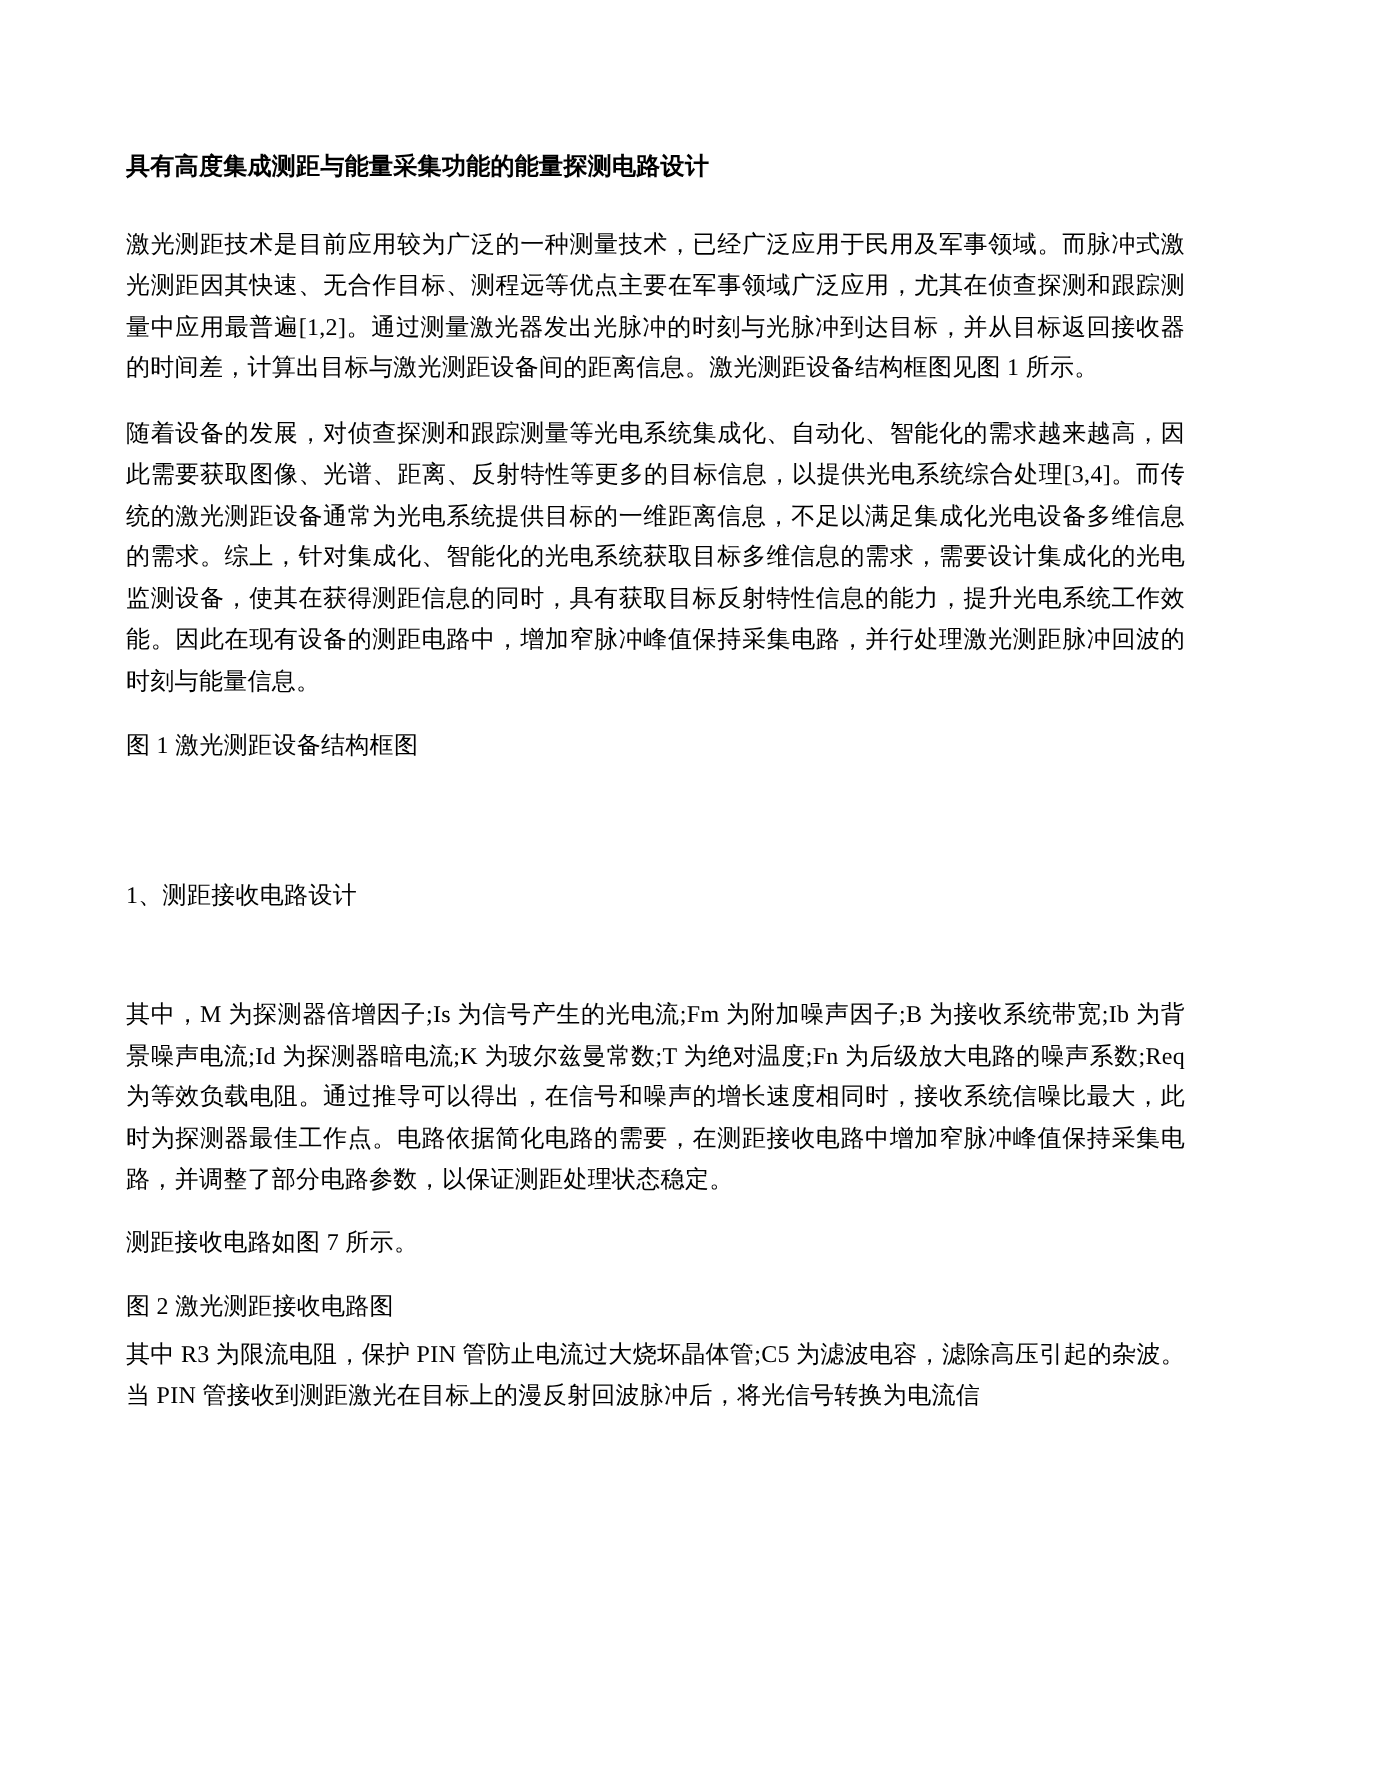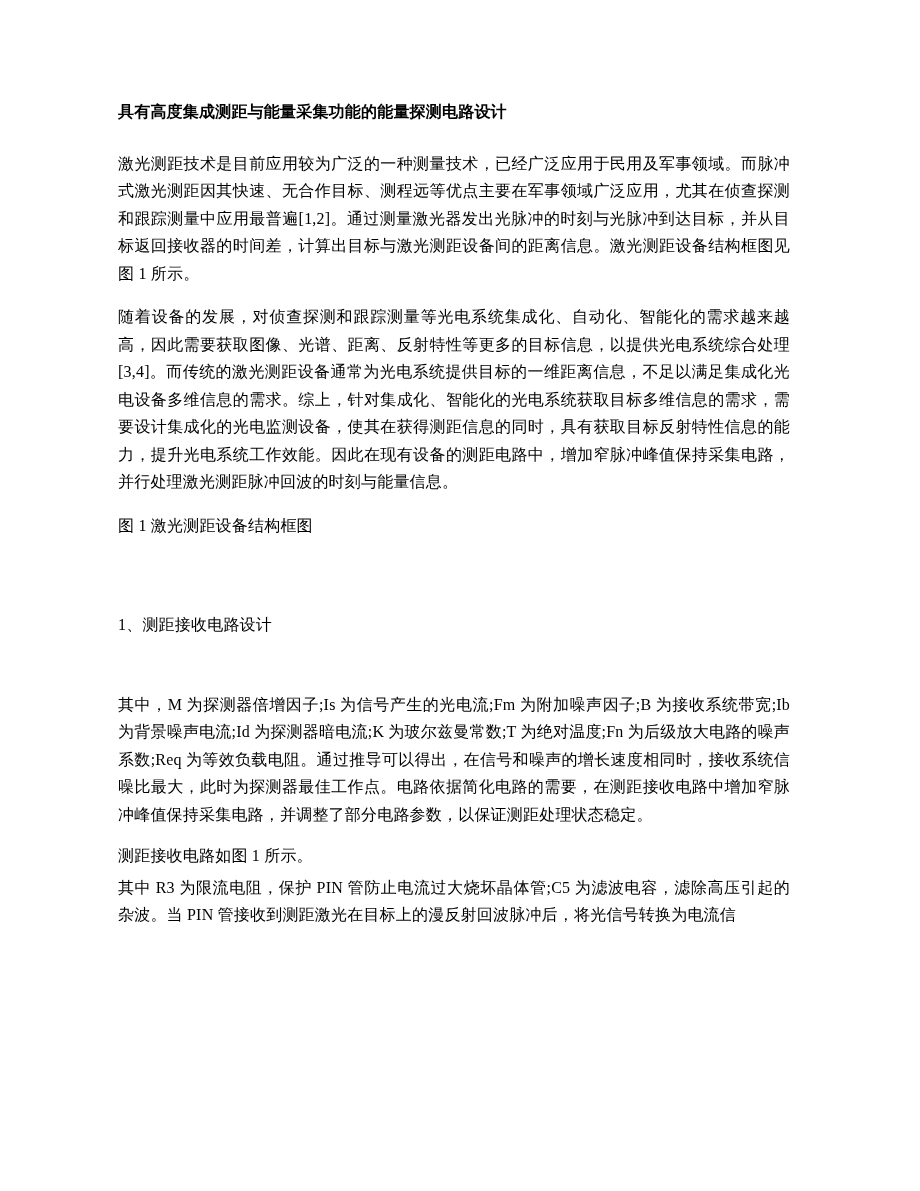--- a/index.html
+++ b/index.html
@@ -11,21 +11,21 @@
     height: 1191px;
     background: #ffffff;
     color: #000000;
     font-family: "Liberation Serif", serif;
     overflow: hidden;
   }
   .page {
     box-sizing: border-box;
     width: 920px;
     height: 1191px;
-    padding: 98px 130px 40px 118px;
+    padding: 98px 130px 40px 84px;
     background: #ffffff;
   }
   .para {
     margin: 0;
     font-size: 16px;
     line-height: 27.5px;
     text-align: justify;
     letter-spacing: 0.2px;
     word-break: break-all;
   }
@@ -52,18 +52,19 @@
 
   <p class="para mt-std">随着设备的发展，对侦查探测和跟踪测量等光电系统集成化、自动化、智能化的需求越来越高，因此需要获取图像、光谱、距离、反射特性等更多的目标信息，以提供光电系统综合处理[3,4]。而传统的激光测距设备通常为光电系统提供目标的一维距离信息，不足以满足集成化光电设备多维信息的需求。综上，针对集成化、智能化的光电系统获取目标多维信息的需求，需要设计集成化的光电监测设备，使其在获得测距信息的同时，具有获取目标反射特性信息的能力，提升光电系统工作效能。因此在现有设备的测距电路中，增加窄脉冲峰值保持采集电路，并行处理激光测距脉冲回波的时刻与能量信息。</p>
 
   <p class="para mt-std">图 1 激光测距设备结构框图</p>
 
   <p class="para mt-h1">1、测距接收电路设计</p>
 
 
   <p class="para mt-snr">其中，M 为探测器倍增因子;Is 为信号产生的光电流;Fm 为附加噪声因子;B 为接收系统带宽;Ib 为背景噪声电流;Id 为探测器暗电流;K 为玻尔兹曼常数;T 为绝对温度;Fn 为后级放大电路的噪声系数;Req 为等效负载电阻。通过推导可以得出，在信号和噪声的增长速度相同时，接收系统信噪比最大，此时为探测器最佳工作点。电路依据简化电路的需要，在测距接收电路中增加窄脉冲峰值保持采集电路，并调整了部分电路参数，以保证测距处理状态稳定。</p>
 
-  <p class="para mt-ref2">测距接收电路如图 1 所示。</p>
+  <p class="para mt-ref2">测距接收电路如图 7 所示。</p>
 
+  <p class="para mt-std">图 2 激光测距接收电路图</p>
 
   <p class="para mt-r3">其中 R3 为限流电阻，保护 PIN 管防止电流过大烧坏晶体管;C5 为滤波电容，滤除高压引起的杂波。当 PIN 管接收到测距激光在目标上的漫反射回波脉冲后，将光信号转换为电流信</p>
 
 </div>
 
 </body></html>

